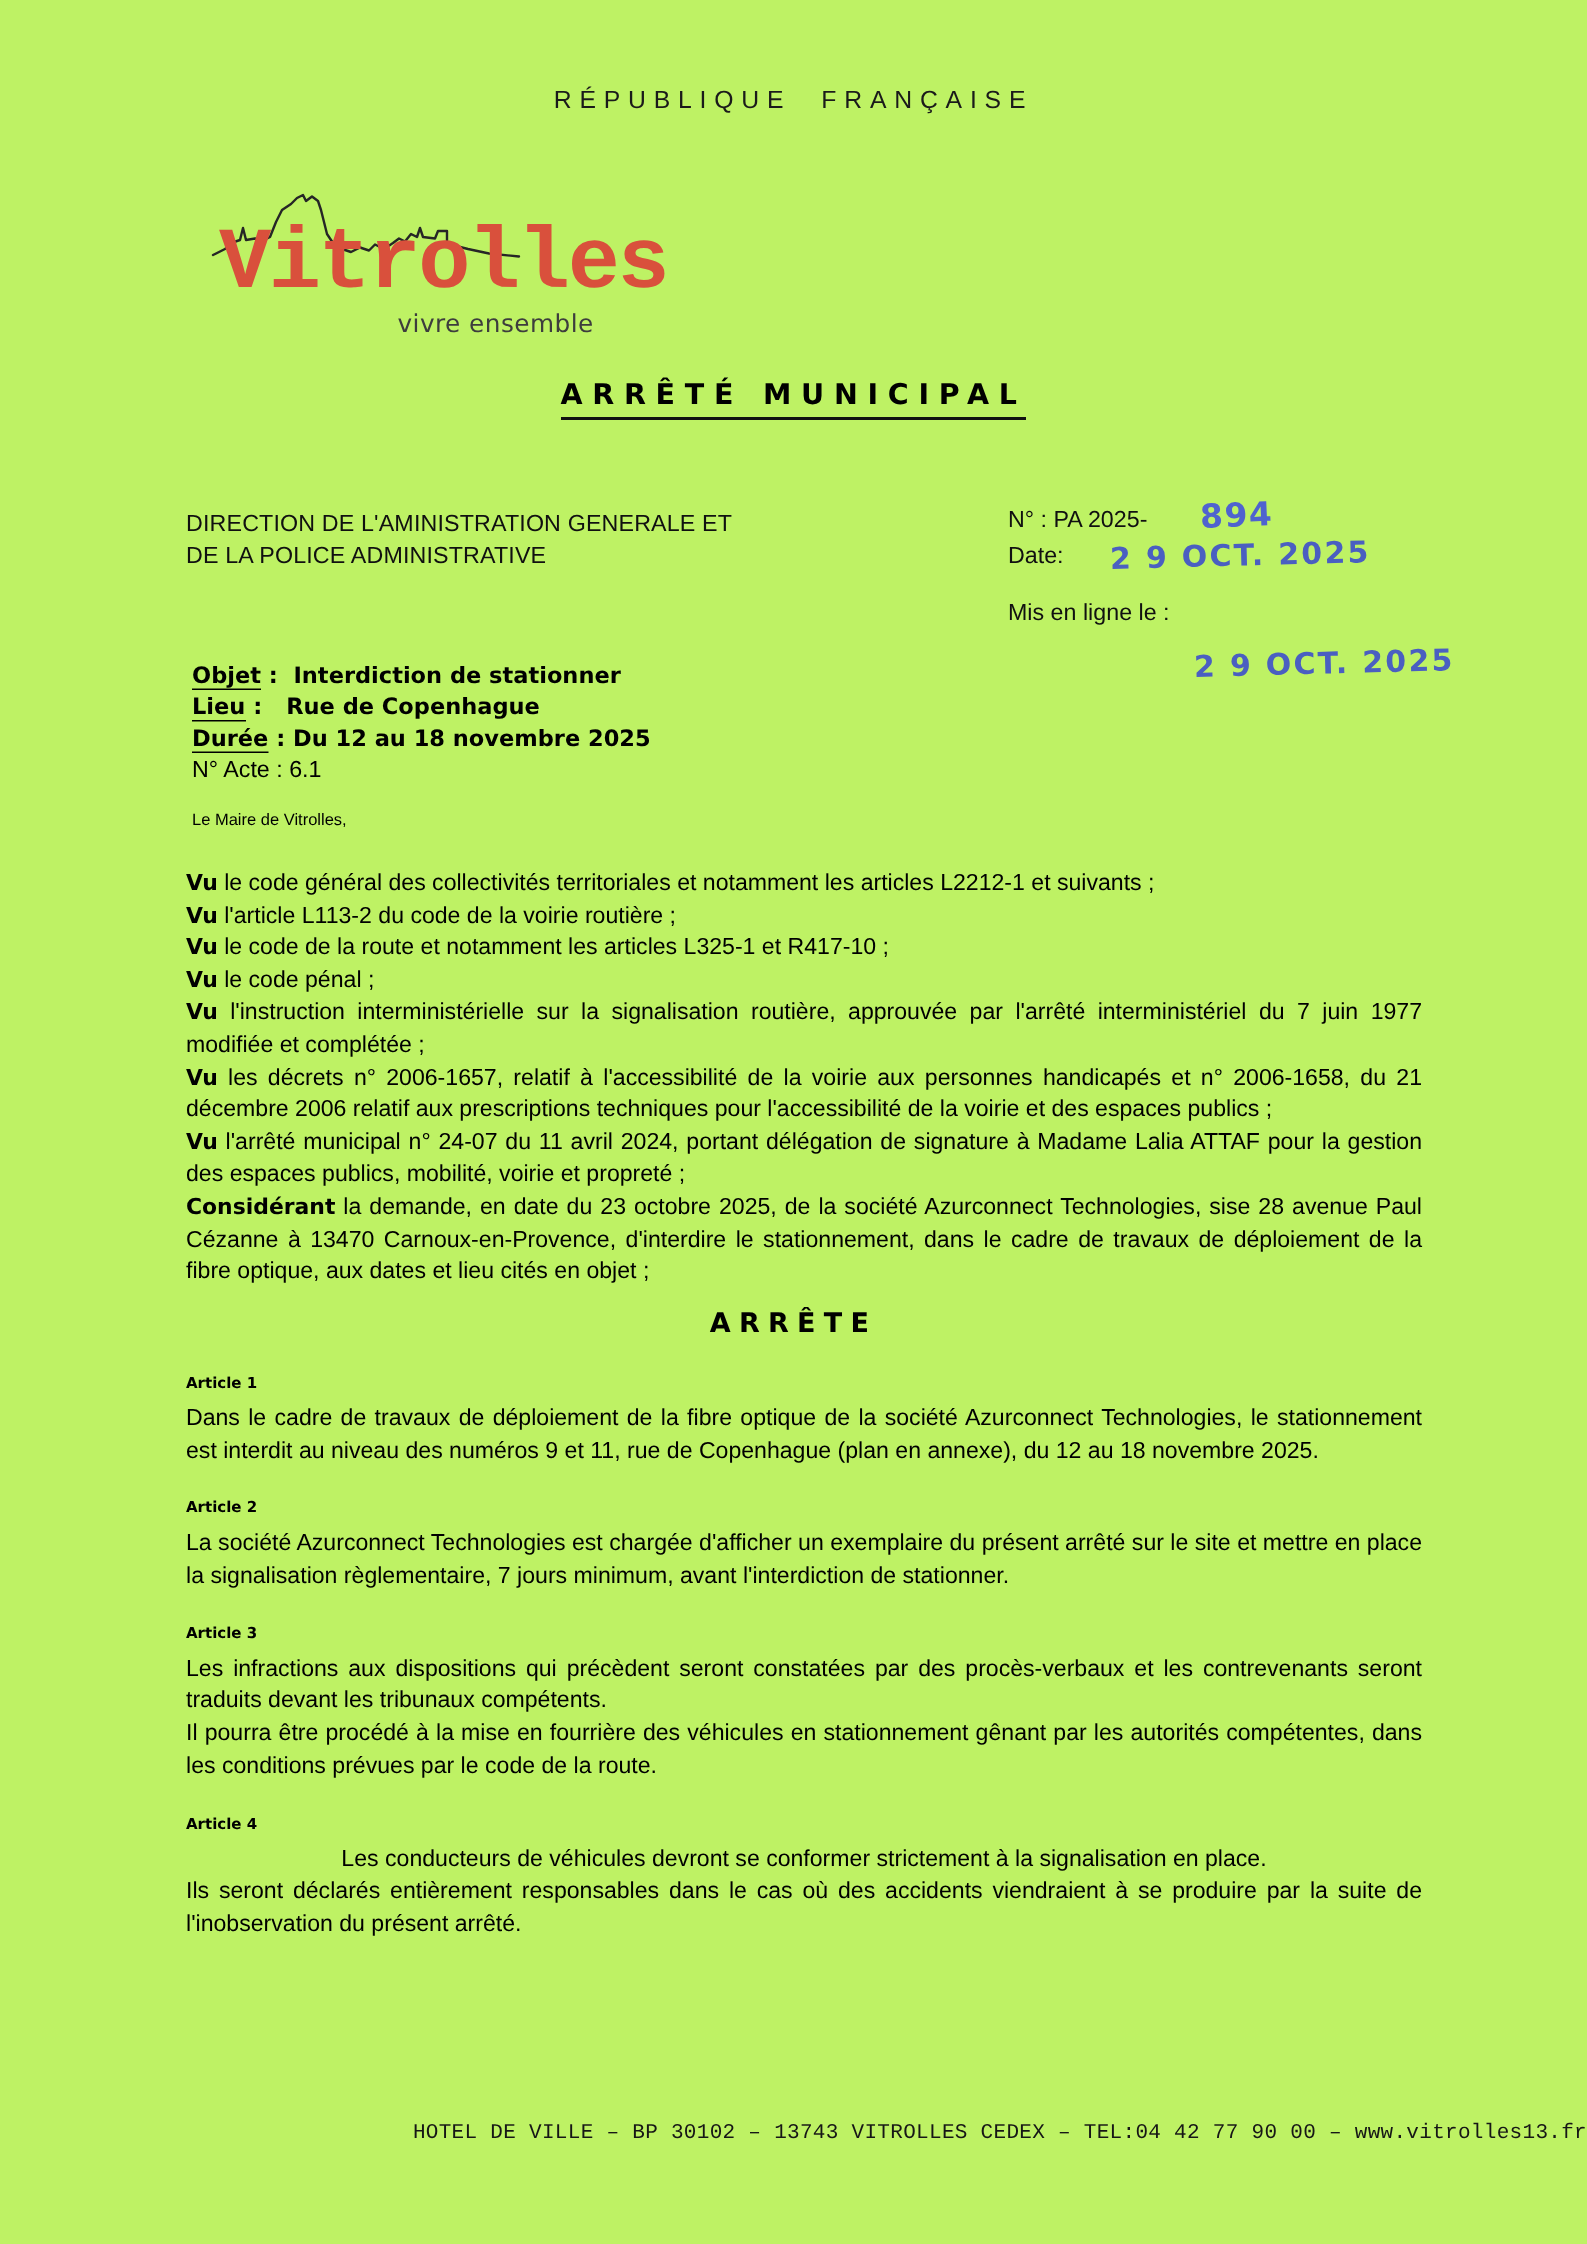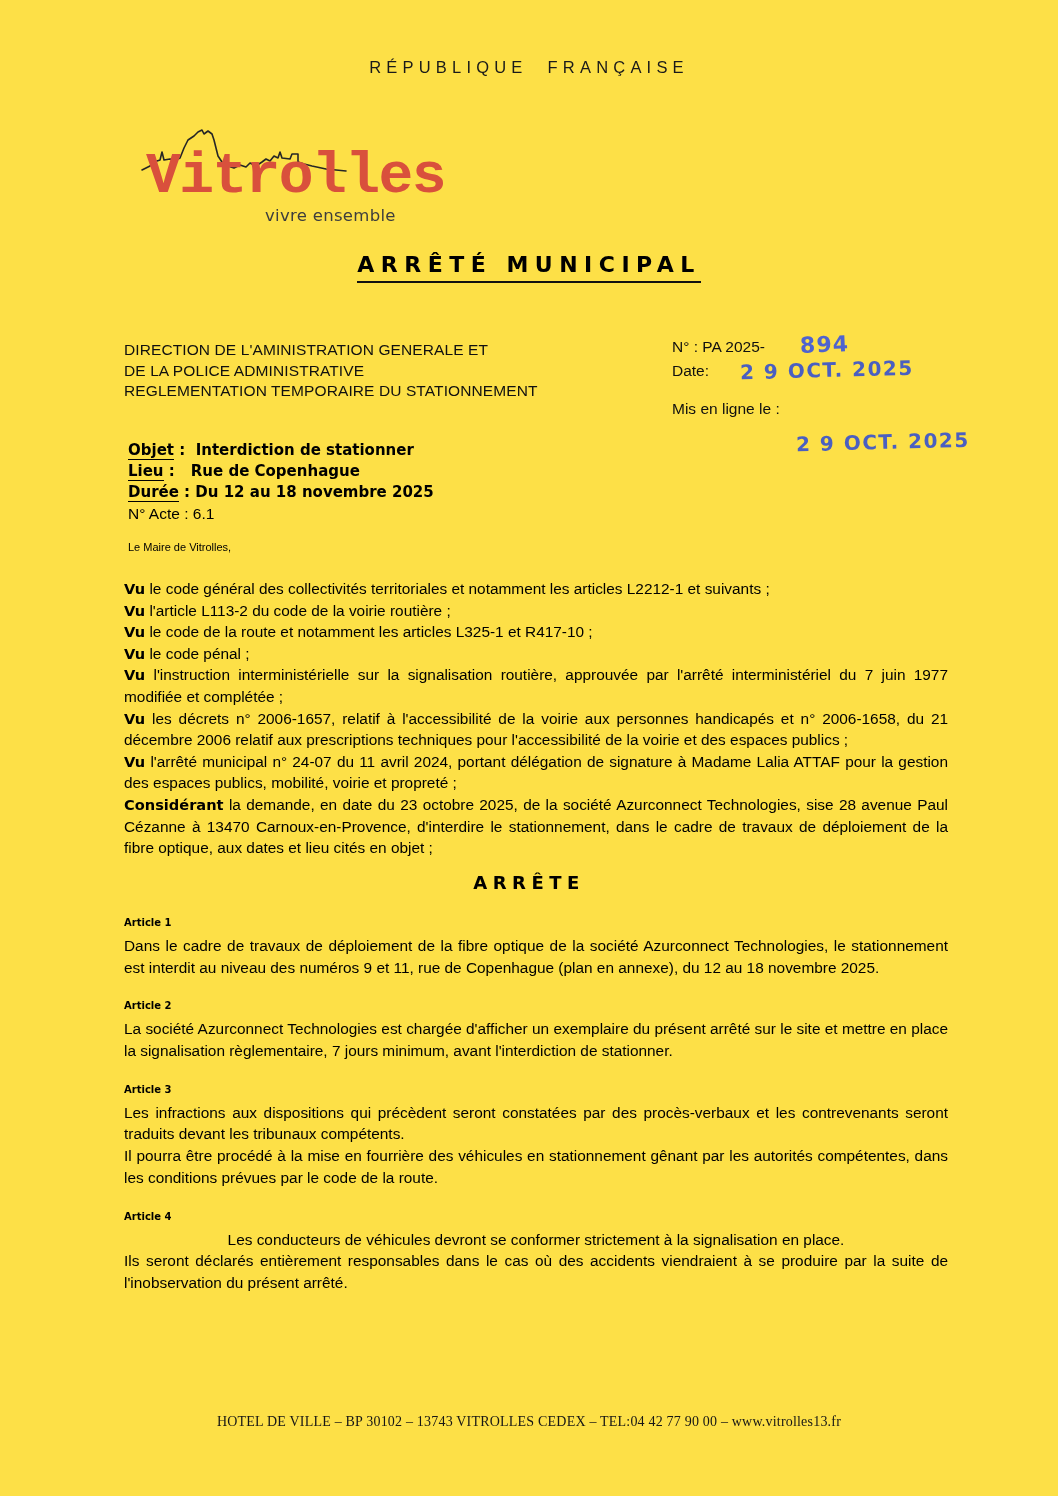--- a/index.html
+++ b/index.html
@@ -9,21 +9,21 @@
     background: #ffffff;
   }
   body {
     font-family: "DejaVu Sans", sans-serif;
     color: #000000;
   }
   .page {
     position: relative;
     width: 1058px;
     height: 1496px;
-    background: #fde047;
+    background: #bef264;
     overflow: hidden;
     box-sizing: border-box;
   }
 
   
   .republique {
     position: absolute;
     top: 58px;
     left: 0;
     width: 1058px;
@@ -74,21 +74,21 @@
   }
 
   
   .doc-title {
     position: absolute;
     top: 252px;
     left: 0;
     width: 1058px;
     text-align: center;
     font-family: "DejaVu Sans", sans-serif;
-    font-size: 22px;
+    font-size: 19px;
     font-weight: 700;
     letter-spacing: 6.5px;
     color: #000;
   }
   .doc-title span.ul {
     border-bottom: 2.5px solid #111;
     padding-bottom: 4px;
   }
 
   
@@ -224,22 +224,22 @@
     text-align: justify;
   }
   .article p.nojust { text-align: center; }
 
   
   .footer {
     position: absolute;
     top: 1414px;
     left: 0;
     width: 1058px;
-    text-align: center;
-    font-family: Liberation Serif, serif;
+    text-align: right;
+    font-family: Liberation Mono, monospace;
     font-size: 14px;
     color: #161616;
     letter-spacing: 0.2px;
   }
 </style>
 </head>
 <body>
 
 <div class="page">
 
@@ -255,21 +255,20 @@
     <div class="logo-tag">vivre ensemble</div>
   </div>
 
   <div class="doc-title">
     <span class="ul">ARRÊTÉ MUNICIPAL</span>
   </div>
 
   <div class="dept-block">
     <div>DIRECTION DE L'AMINISTRATION GENERALE ET</div>
     <div>DE LA POLICE ADMINISTRATIVE</div>
-    <div>REGLEMENTATION TEMPORAIRE DU STATIONNEMENT</div>
   </div>
 
   <div class="ref-block">
     <div class="ref-row">
       <span>N° : PA 2025-</span>
       <span class="hand" style="left:128px; top:-6px;">894</span>
     </div>
     <div class="ref-row">
       <span>Date:</span>
       <span class="stamp" style="left:68px; top:-4px;">2 9 OCT. 2025</span>

